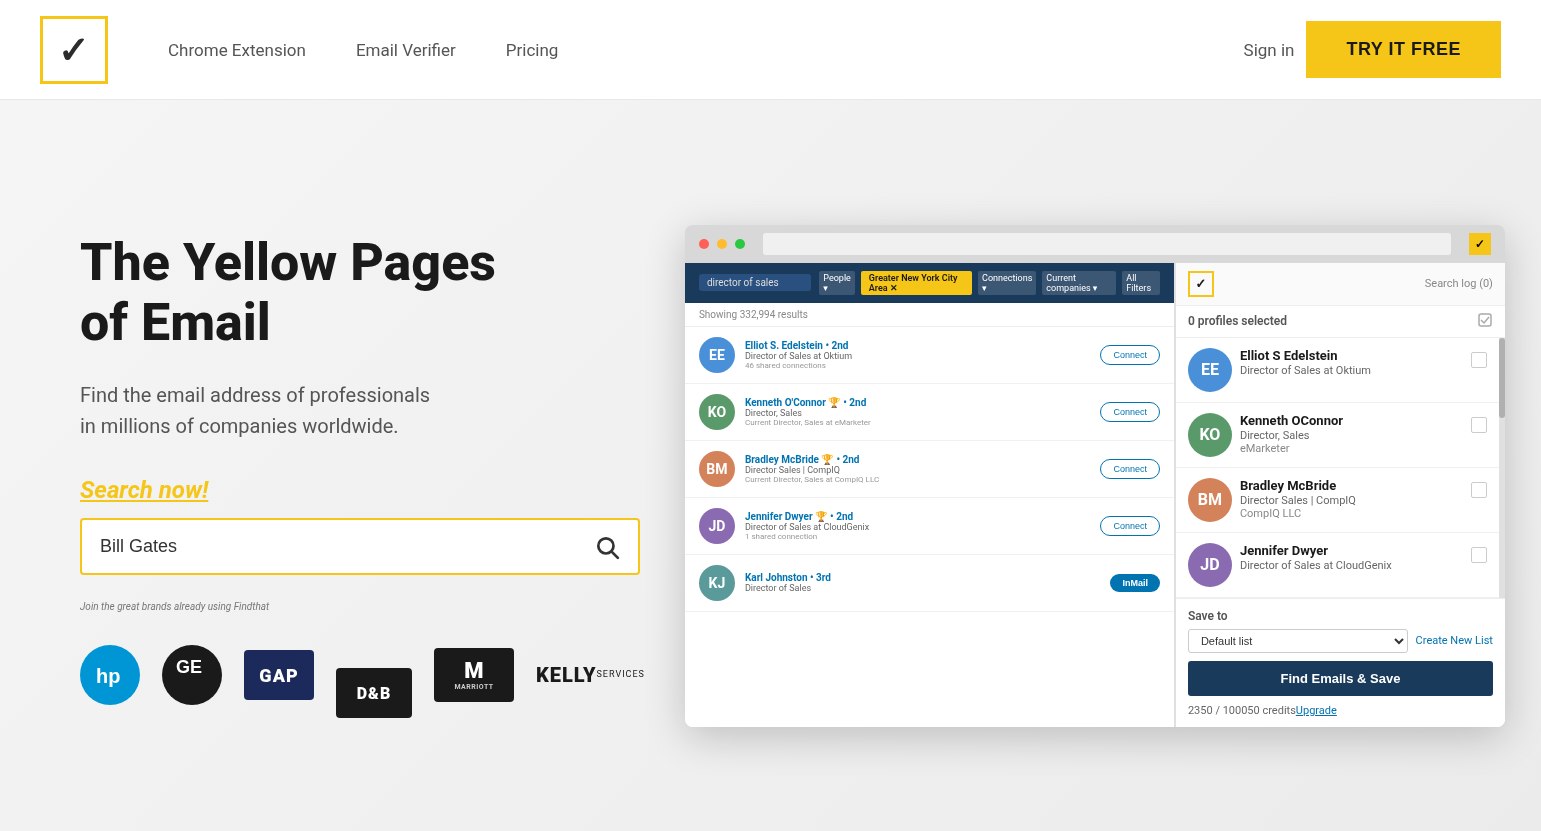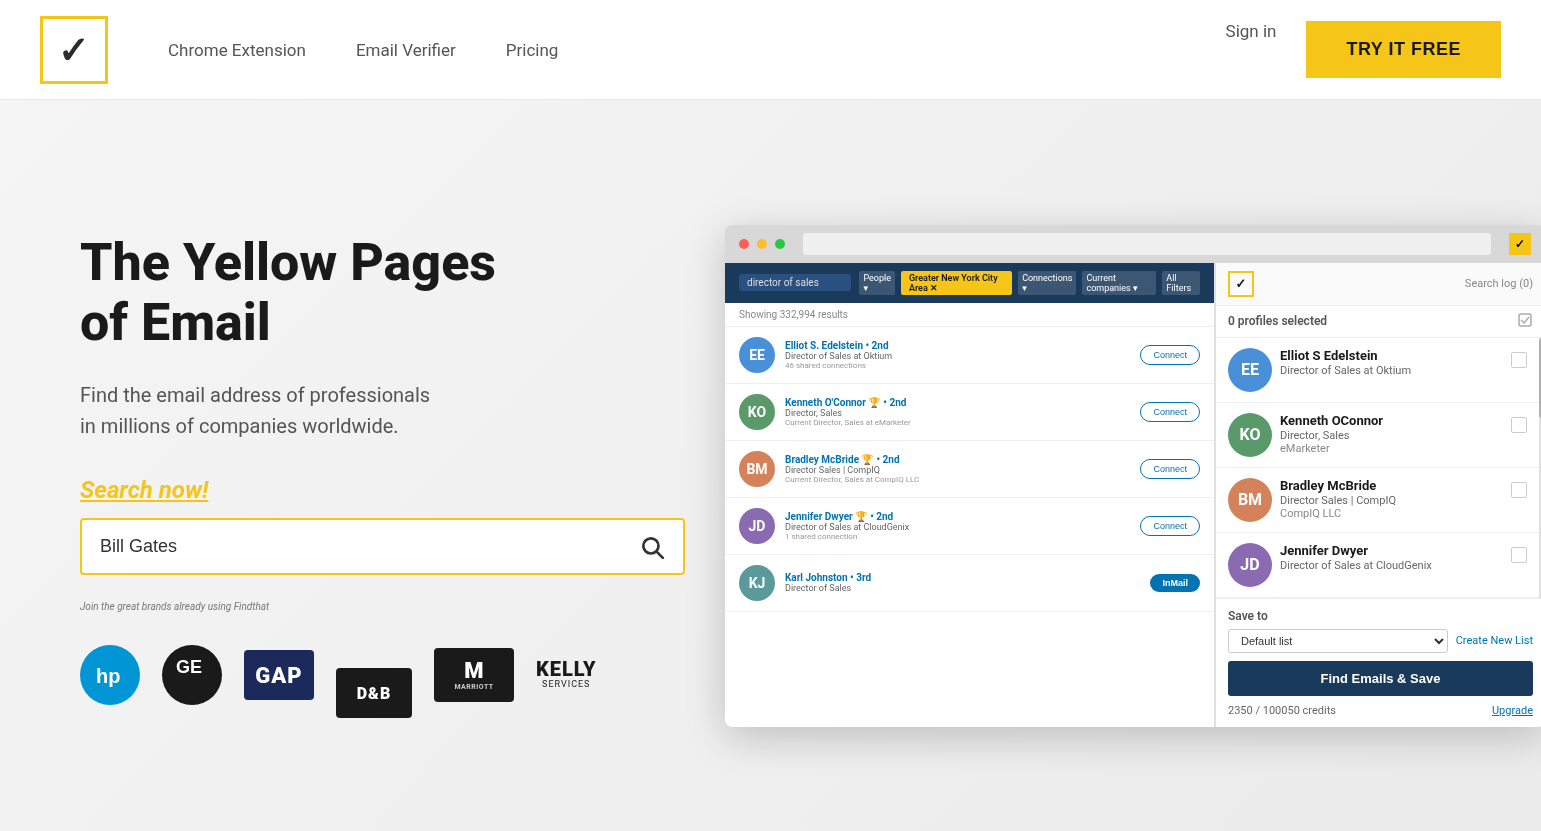--- a/index.html
+++ b/index.html
@@ -42,22 +42,22 @@
       flex: 1;
     }
     .nav a {
       text-decoration: none;
       color: #555;
       font-size: 17px;
       font-weight: 400;
     }
     .header-right {
       display: flex;
-      align-items: flex-start;
-      gap: 30px;
+      align-items: center;
+      gap: 12px;
     }
     .sign-in {
       text-decoration: none;
       color: #555;
       font-size: 17px;
     }
     .try-free-btn {
       background: #f5c518;
       color: #1a1a1a;
       border: none;
@@ -104,21 +104,21 @@
       color: #f5c518;
       margin-bottom: 14px;
       text-decoration: underline;
     }
     .search-wrap {
       display: flex;
       align-items: center;
       border: 2px solid #f5c518;
       border-radius: 4px;
       background: #fff;
-      width: 605px;
+      width: 560px;
       margin-bottom: 26px;
     }
     .search-input {
       flex: 1;
       border: none;
       outline: none;
       padding: 16px 18px;
       font-size: 18px;
       color: #333;
       background: transparent;
@@ -435,21 +435,21 @@
       padding: 10px;
       font-size: 13px;
       font-weight: 700;
       cursor: pointer;
       border-radius: 3px;
       margin-bottom: 8px;
     }
     .ext-credits-row {
       display: flex;
       align-items: center;
-      justify-content: space-between;
+      justify-content: flex-start;
     }
     .ext-credits { font-size: 11px; color: #666; }
     .ext-upgrade { font-size: 11px; color: #0073b1; text-decoration: underline; cursor: pointer; }
 
     
     .av-blue { background: #4a90d9; }
     .av-green { background: #5a9a6a; }
     .av-orange { background: #d4825a; }
     .av-purple { background: #8a6ab0; }
     .av-teal { background: #5a9a9a; }
@@ -502,34 +502,34 @@
           <text x="4" y="26" font-size="20" font-weight="700" fill="white" font-family="Arial">hp</text>
         </svg>
       </div>
 
       <div class="brand-circle brand-ge" style="background:#1a1a1a;display:flex;align-items:flex-start;justify-content:center;">
         <svg width="40" height="40" viewBox="0 0 40 40">
           <text x="4" y="28" font-size="18" font-weight="700" fill="white" font-family="Arial">GE</text>
         </svg>
       </div>
 
-      <div class="brand-logo brand-gap" style="background:#1b2a5a;width:70px;height:50px;font-size:22px;font-weight:900;letter-spacing:1px;">
+      <div class="brand-logo brand-gap" style="background:#1b2a5a;width:70px;height:50px;font-size:18px;font-weight:900;letter-spacing:1px;">
         GAP
       </div>
 
       <div class="brand-logo brand-dnb" style="background:#1a1a1a;font-size:16px;font-weight:900;letter-spacing:1px;width:76px;margin-top:36px;">
         <span style="color:white;">D&amp;B</span>
       </div>
 
       <div class="brand-logo brand-marriott" style="background:#1a1a1a;flex-direction:column;gap:0;height:54px;">
         <span style="font-size:22px;font-weight:900;color:white;line-height:1.1;">M</span>
         <span style="font-size:7px;color:#ccc;letter-spacing:0.5px;line-height:1.1;">MARRIOTT</span>
       </div>
 
-      <div style="display:flex;flex-direction:column;align-items:center;justify-content:center;height:54px;">
+      <div style="display:flex;flex-direction:row;align-items:center;justify-content:center;height:54px;">
         <span style="font-size:20px;font-weight:900;color:#1a1a1a;letter-spacing:1px;line-height:1;">KELLY</span>
         <span style="font-size:9px;color:#1a1a1a;letter-spacing:1px;line-height:1.3;">SERVICES</span>
       </div>
     </div>
   </div>
 
   <div class="right-side">
     <div class="browser-window">
 
       <div class="browser-bar">

